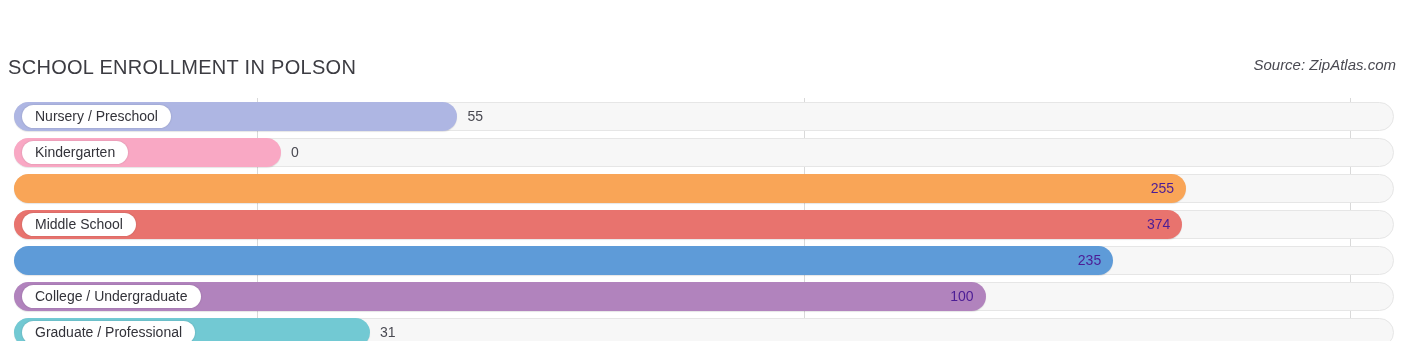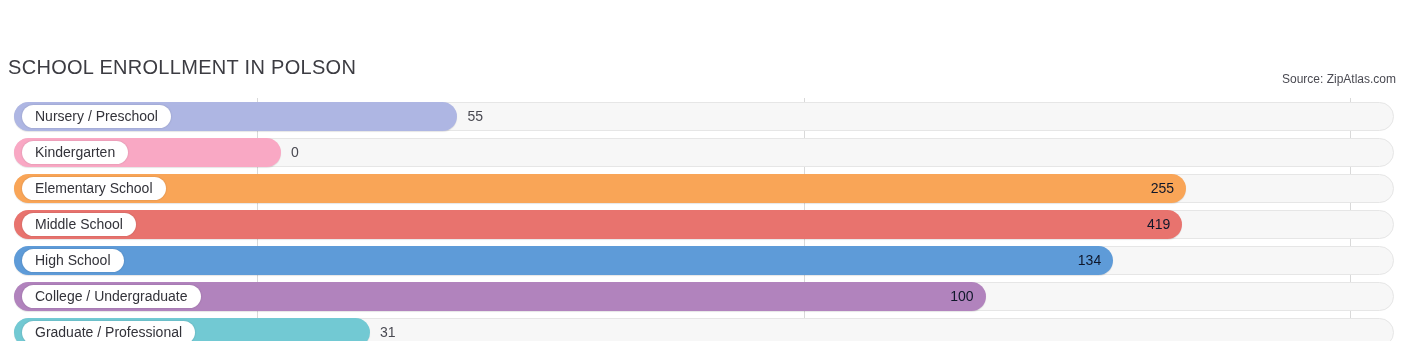--- a/index.html
+++ b/index.html
@@ -11,22 +11,22 @@
     position:relative;
   }
   .chart-root{position:absolute;inset:0;margin-top:48px;}
 
   .page-title{
     position:absolute;left:8px;top:8px;
     font-size:20px;color:#3c3c42;letter-spacing:.3px;
     white-space:nowrap;
   }
   .source-note{
-    position:absolute;right:10px;top:24px;
-    font-size:12px;color:#4a4a52;
+    position:absolute;right:10px;top:8px;
+    font-size:15px;color:#4a4a52;font-style:italic;
     white-space:nowrap;
   }
 
   .plot{
     position:absolute;left:0;top:50px;width:1406px;height:252px;
   }
 
   
   .gridline{
     position:absolute;top:0;bottom:0;width:1px;background:#d9d9d9;
@@ -42,21 +42,21 @@
     border-radius:15px;
     box-sizing:border-box;
   }
   .bar{
     position:absolute;left:0;top:0;height:29px;
     border-radius:15px;
     box-shadow:0 1px 1px rgba(0,0,0,.10);
   }
   .bar-value-in{
     position:absolute;right:12px;top:0;height:29px;line-height:29px;
-    font-size:14px;color:#0f172a;
+    font-size:14px;color:#4c1d95;
   }
   .bar-value-out{
     position:absolute;top:0;height:29px;line-height:29px;
     font-size:14px;color:#4a4a52;
   }
   .cat-pill{
     position:absolute;left:8px;top:3px;height:23px;line-height:23px;
     background:#ffffff;
     border-radius:12px;
     padding:0 13px;
@@ -102,35 +102,33 @@
         <div class="track"></div>
         <div class="bar" style="width: 267px; background: rgb(249, 168, 196);"></div>
         <div class="bar-value-out" style="left: 277px;">0</div>
         <div class="cat-pill">Kindergarten</div>
       </div>
       <div class="row" style="top: 76px;">
         <div class="track"></div>
         <div class="bar" style="width: 1172.05px; background: rgb(249, 165, 87);">
           <div class="bar-value-in">255</div>
         </div>
-        <div class="cat-pill">Elementary School</div>
       </div>
       <div class="row" style="top: 112px;">
         <div class="track"></div>
         <div class="bar" style="width: 1168.41px; background: rgb(232, 115, 110);">
-          <div class="bar-value-in">419</div>
+          <div class="bar-value-in">374</div>
         </div>
         <div class="cat-pill">Middle School</div>
       </div>
       <div class="row" style="top: 148px;">
         <div class="track"></div>
         <div class="bar" style="width: 1099.18px; background: rgb(94, 155, 216);">
-          <div class="bar-value-in">134</div>
+          <div class="bar-value-in">235</div>
         </div>
-        <div class="cat-pill">High School</div>
       </div>
       <div class="row" style="top: 184px;">
         <div class="track"></div>
         <div class="bar" style="width: 971.667px; background: rgb(177, 131, 189);">
           <div class="bar-value-in">100</div>
         </div>
         <div class="cat-pill">College / Undergraduate</div>
       </div>
       <div class="row" style="top: 220px;">
         <div class="track"></div>

